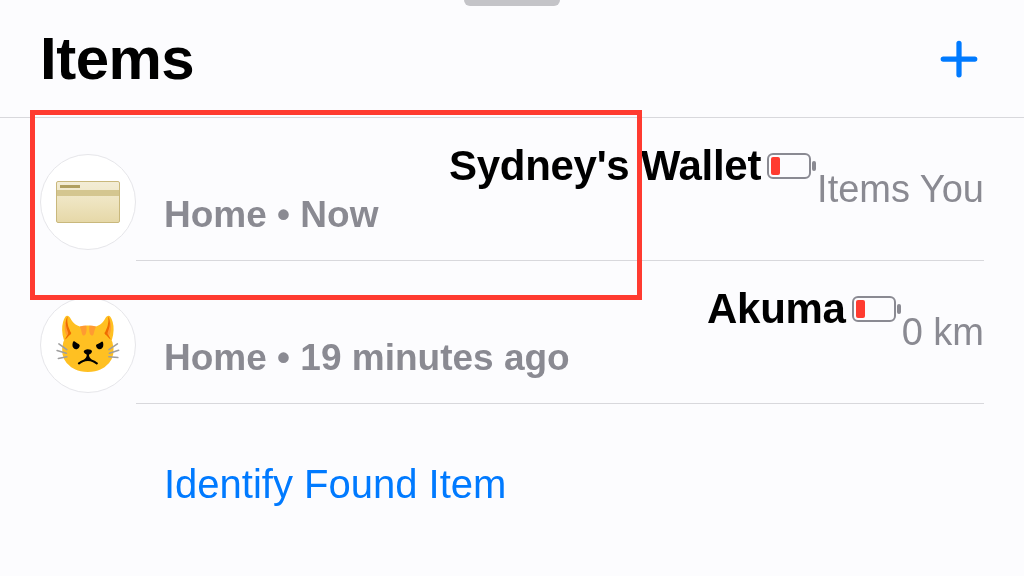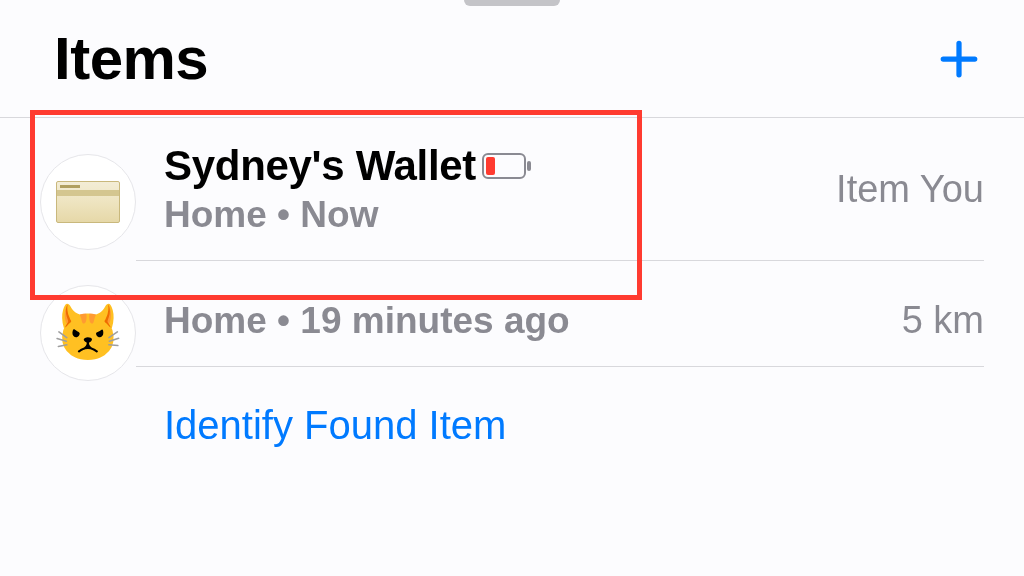--- a/index.html
+++ b/index.html
@@ -22,21 +22,20 @@
       border-radius: 6px;
       margin: 0 auto;
       position: relative;
       top: -6px;
     }
     .header {
       display: flex;
       align-items: center;
       justify-content: space-between;
       padding: 12px 40px 24px 40px;
-      margin-left: 14px;
     }
     .title {
       font-size: 60px;
       font-weight: 700;
       letter-spacing: -0.5px;
       color: #000;
     }
     .plus-button {
       width: 50px;
       height: 50px;
@@ -113,20 +112,21 @@
       margin-left: 28px;
       display: flex;
       flex-direction: column;
       gap: 4px;
       flex: 1;
     }
     .item-title-row {
       display: flex;
       align-items: center;
       gap: 6px;
+      justify-content: flex-end;
     }
     .item-title {
       font-size: 42px;
       font-weight: 700;
       color: #000;
       letter-spacing: -0.3px;
     }
     .battery {
       display: inline-flex;
       align-items: center;
@@ -153,20 +153,21 @@
       z-index: 2;
     }
     .identify-row {
       padding: 22px 40px 0 164px;
     }
     .identify-link {
       font-size: 40px;
       color: #007aff;
       font-weight: 400;
       cursor: pointer;
+      margin-top: 36px;
     }
   </style>
 </head>
 <body>
 
 <div class="grabber"></div>
 
 <div class="header">
   <div class="title">Items</div>
   <div class="plus-button">
@@ -197,37 +198,47 @@
               <rect x="4" y="4" width="9" height="18" rx="2" fill="#ff3b30"></rect>
             </svg>
           </span>
         </div>
         <div class="item-sub">
           <span>Home</span>
           <span>•</span>
           <span>Now</span>
         </div>
       </div>
-      <div class="item-right">Item You</div>
+      <div class="item-right">Items You</div>
     </div>
   </div>
 
   <div class="list-item">
     <div class="avatar">
       <span>😾</span>
     </div>
     <div class="item-inner">
       <div class="item-text">
+        <div class="item-title-row">
+          <div class="item-title">Akuma</div>
+          <span class="battery">
+            <svg width="50" height="26" viewBox="0 0 50 26">
+              <rect x="1" y="1" width="42" height="24" rx="5" ry="5" fill="none" stroke="#8a8a92" stroke-width="2"></rect>
+              <rect x="45" y="8" width="4" height="10" rx="2" fill="#8a8a92"></rect>
+              <rect x="4" y="4" width="9" height="18" rx="2" fill="#ff3b30"></rect>
+            </svg>
+          </span>
+        </div>
         <div class="item-sub">
           <span>Home</span>
           <span>•</span>
           <span>19 minutes ago</span>
         </div>
       </div>
-      <div class="item-right">5 km</div>
+      <div class="item-right">0 km</div>
     </div>
   </div>
 
 </div>
 
 <div class="identify-row">
   <div class="identify-link">Identify Found Item</div>
 </div>
 
 </body></html>

